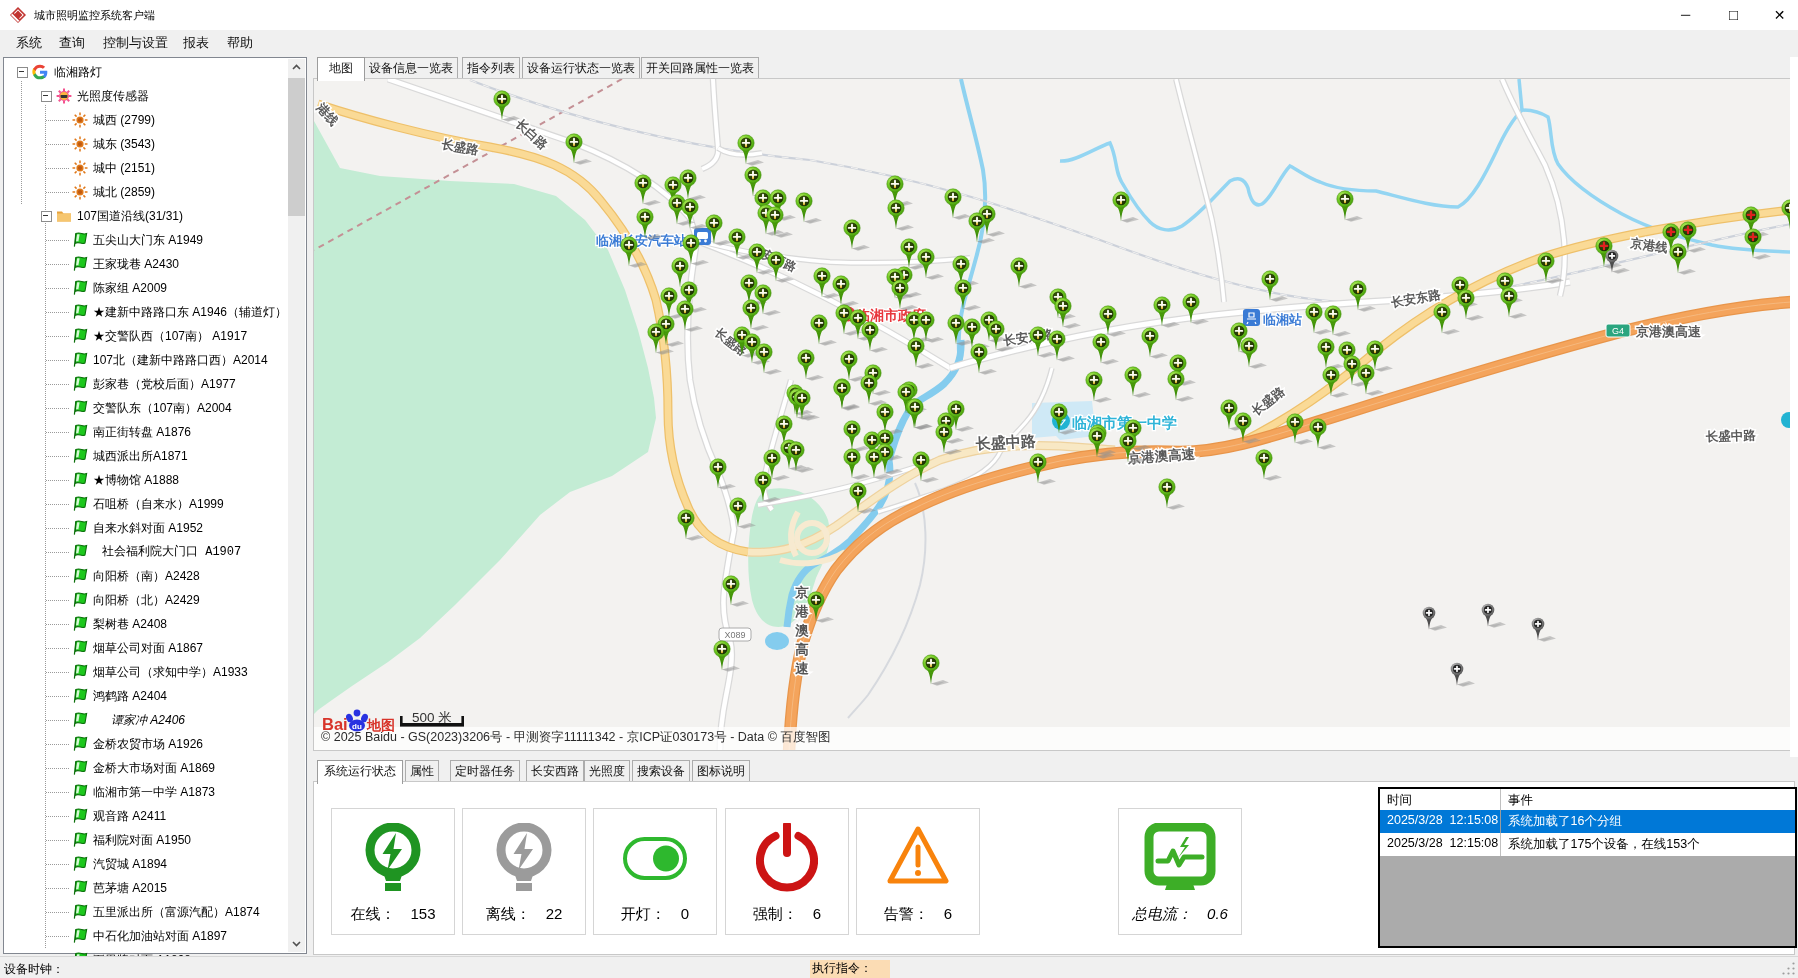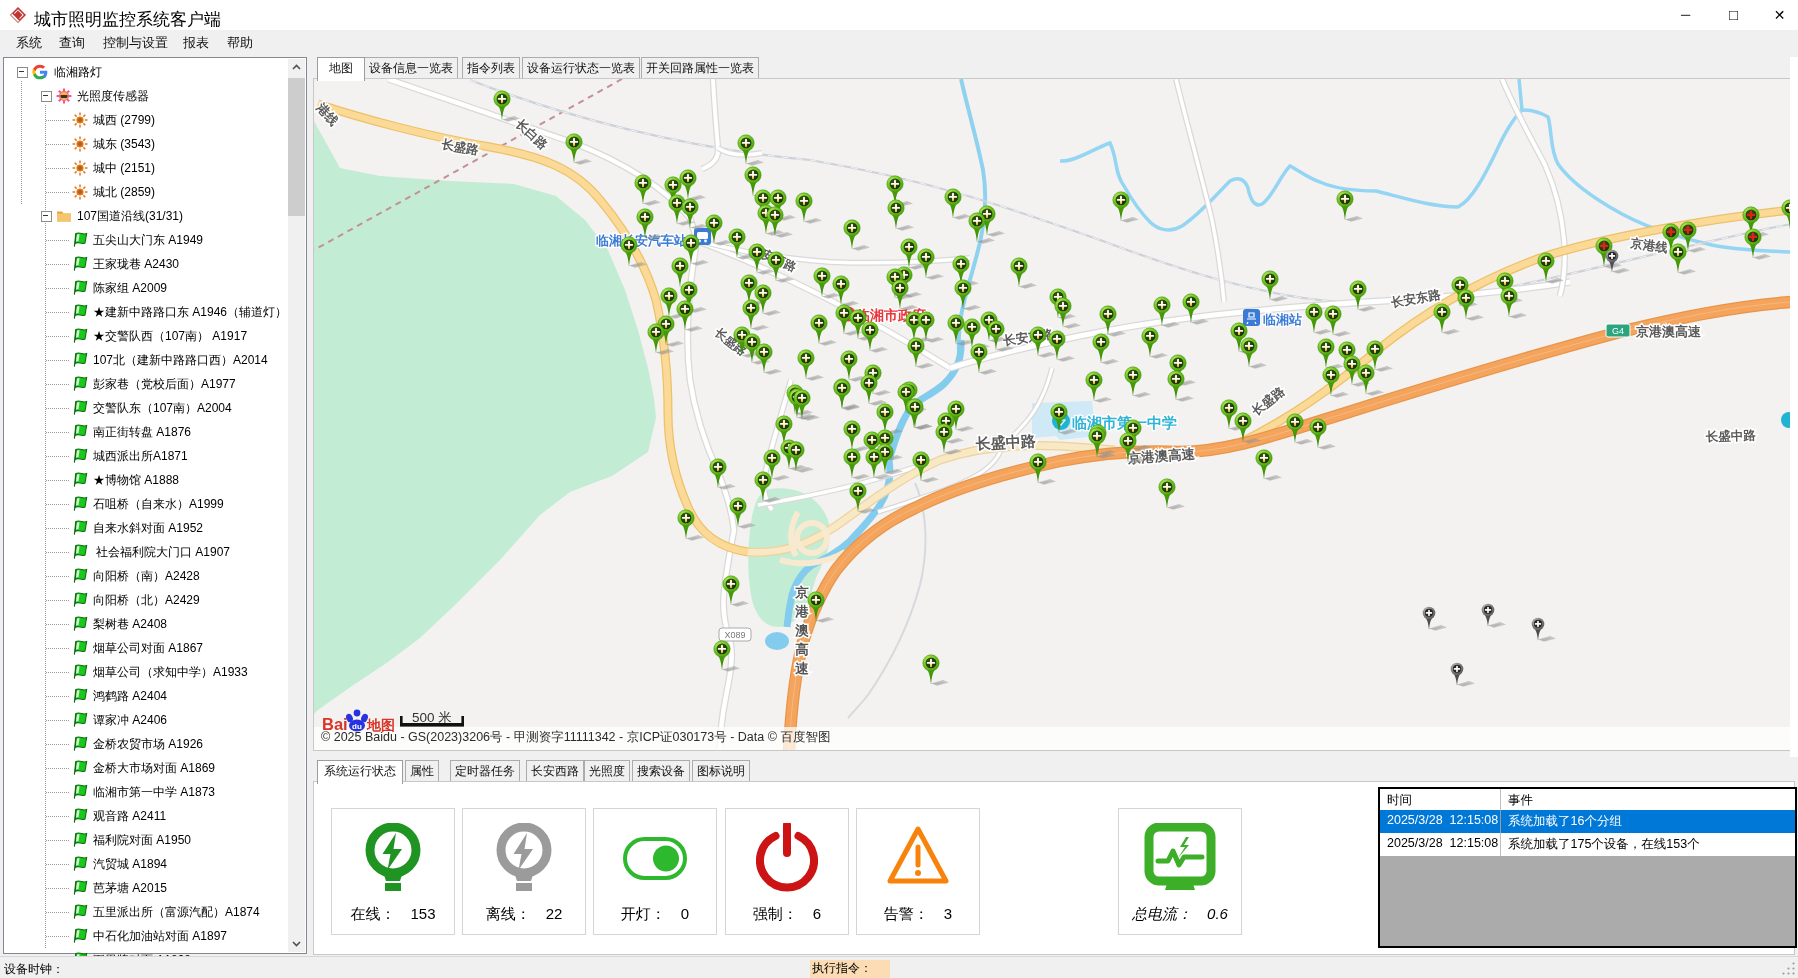--- a/index.html
+++ b/index.html
@@ -2,21 +2,21 @@
 <html><head>
 <meta charset="utf-8">
 <style>
 html,body{margin:0;padding:0;}
 body{width:1798px;height:978px;overflow:hidden;position:relative;background:#f0f0f0;
  font-family:"Liberation Sans",sans-serif;-webkit-font-smoothing:antialiased;}
 .abs{position:absolute;}
 
 #titlebar{left:0;top:0;width:1798px;height:30px;background:#fff;}
 #title-ico{left:10px;top:7px;width:16px;height:16px;}
-#title-txt{left:34px;top:8px;font-size:17px;color:#000;}
+#title-txt{left:34px;top:8px;font-size:11px;color:#000;}
 .winbtn{top:0px;width:45px;height:30px;text-align:center;line-height:30px;font-size:13px;color:#000;}
 
 #menubar{left:0;top:30px;width:1798px;height:25px;background:#f0f0f0;font-size:13px;color:#111;}
 .mi{position:absolute;top:4px;}
 
 #tree{left:3px;top:57px;width:304px;height:897px;background:#fff;border:1px solid #828790;box-sizing:border-box;}
 .trow{position:absolute;height:24px;line-height:24px;font-size:12px;color:#000;white-space:nowrap;}
 .ticon{position:absolute;width:16px;height:16px;top:4px;}
 
 #vsb{position:absolute;right:1px;top:1px;width:17px;height:893px;background:#f0f0f0;}
@@ -300,21 +300,21 @@
       </svg>
       <span style="position:absolute;left:89px;">自来水斜对面  A1952</span>
     </div>
 <div style="position:absolute;left:42px;top:494px;width:24px;height:1px;background-image:repeating-linear-gradient(to right,#9a9a9a 0 1px,transparent 1px 2px);"></div>
 <div class="trow" style="left:0;top:482px;">
       <svg class="ticon" style="left:68px" viewBox="0 0 16 16">
         <path d="M3.8 1.6 C8.5 -0.6 10.5 3.4 14.6 1.6 L13 11 C9 13 7.5 9 3.4 11.2 Z" fill="#1dc81d" stroke="#0b700b" stroke-width="1.1"></path>
         <path d="M5 2.6 C6 2.2 6.8 2.2 7.6 2.4 L6.4 9.4 C5.6 9.2 4.8 9.3 4 9.6 Z" fill="#eaffea" opacity="0.9"></path>
         <line x1="3.8" y1="1.8" x2="2.4" y2="14.6" stroke="#0b700b" stroke-width="1.2"></line>
       </svg>
-      <span style="position:absolute;left:92px;">社会福利院大门口  A1907</span>
+      <span style="position:absolute;left:98px;font-family:Liberation Mono, monospace;">社会福利院大门口  A1907</span>
     </div>
 <div style="position:absolute;left:42px;top:518px;width:24px;height:1px;background-image:repeating-linear-gradient(to right,#9a9a9a 0 1px,transparent 1px 2px);"></div>
 <div class="trow" style="left:0;top:506px;">
       <svg class="ticon" style="left:68px" viewBox="0 0 16 16">
         <path d="M3.8 1.6 C8.5 -0.6 10.5 3.4 14.6 1.6 L13 11 C9 13 7.5 9 3.4 11.2 Z" fill="#1dc81d" stroke="#0b700b" stroke-width="1.1"></path>
         <path d="M5 2.6 C6 2.2 6.8 2.2 7.6 2.4 L6.4 9.4 C5.6 9.2 4.8 9.3 4 9.6 Z" fill="#eaffea" opacity="0.9"></path>
         <line x1="3.8" y1="1.8" x2="2.4" y2="14.6" stroke="#0b700b" stroke-width="1.2"></line>
       </svg>
       <span style="position:absolute;left:89px;">向阳桥（南）A2428</span>
     </div>
@@ -363,21 +363,21 @@
       </svg>
       <span style="position:absolute;left:89px;">鸿鹤路  A2404</span>
     </div>
 <div style="position:absolute;left:42px;top:662px;width:24px;height:1px;background-image:repeating-linear-gradient(to right,#9a9a9a 0 1px,transparent 1px 2px);"></div>
 <div class="trow" style="left:0;top:650px;">
       <svg class="ticon" style="left:68px" viewBox="0 0 16 16">
         <path d="M3.8 1.6 C8.5 -0.6 10.5 3.4 14.6 1.6 L13 11 C9 13 7.5 9 3.4 11.2 Z" fill="#1dc81d" stroke="#0b700b" stroke-width="1.1"></path>
         <path d="M5 2.6 C6 2.2 6.8 2.2 7.6 2.4 L6.4 9.4 C5.6 9.2 4.8 9.3 4 9.6 Z" fill="#eaffea" opacity="0.9"></path>
         <line x1="3.8" y1="1.8" x2="2.4" y2="14.6" stroke="#0b700b" stroke-width="1.2"></line>
       </svg>
-      <span style="position:absolute;left:89px;">谭家冲  A2406</span>
+      <span style="position:absolute;left:107px;font-style:italic;">谭家冲  A2406</span>
     </div>
 <div style="position:absolute;left:42px;top:686px;width:24px;height:1px;background-image:repeating-linear-gradient(to right,#9a9a9a 0 1px,transparent 1px 2px);"></div>
 <div class="trow" style="left:0;top:674px;">
       <svg class="ticon" style="left:68px" viewBox="0 0 16 16">
         <path d="M3.8 1.6 C8.5 -0.6 10.5 3.4 14.6 1.6 L13 11 C9 13 7.5 9 3.4 11.2 Z" fill="#1dc81d" stroke="#0b700b" stroke-width="1.1"></path>
         <path d="M5 2.6 C6 2.2 6.8 2.2 7.6 2.4 L6.4 9.4 C5.6 9.2 4.8 9.3 4 9.6 Z" fill="#eaffea" opacity="0.9"></path>
         <line x1="3.8" y1="1.8" x2="2.4" y2="14.6" stroke="#0b700b" stroke-width="1.2"></line>
       </svg>
       <span style="position:absolute;left:89px;">金桥农贸市场  A1926</span>
     </div>
@@ -986,21 +986,21 @@
         <line x1="31" y1="2" x2="31" y2="30" stroke="#cc1414" stroke-width="8" stroke-linecap="round"></line>
       </svg>
       <div class="lbl">强制：  6</div>
     </div>
 <div class="card" style="left:542px;">
       <svg width="64" height="70" viewBox="0 0 64 70">
         <path d="M32 6 L60 58 L4 58 Z" fill="none" stroke="#f8830c" stroke-width="5" stroke-linejoin="round"></path>
         <line x1="32" y1="24" x2="32" y2="42" stroke="#f8830c" stroke-width="5" stroke-linecap="round"></line>
         <circle cx="32" cy="50" r="3" fill="#f8830c"></circle>
       </svg>
-      <div class="lbl">告警：  3</div>
+      <div class="lbl">告警：  6</div>
     </div>
 <div class="card" style="left:804px;font-style:italic;">
       <svg width="72" height="70" viewBox="0 0 72 70">
         <rect x="5" y="4" width="62" height="54" rx="10" fill="none" stroke="#3dae27" stroke-width="9"></rect>
         <path d="M14 38 h10 l5 -10 l6 14 l5 -8 h18" fill="none" stroke="#3dae27" stroke-width="5" stroke-linejoin="round" stroke-linecap="round"></path>
         <path d="M42 14 l-6 10 h5 l-7 11 l11 -13 h-5 l5 -8 z" fill="#3dae27"></path>
         <path d="M24 58 h24 l3 9 h-30 z" fill="#3dae27"></path>
       </svg>
       <div class="lbl">总电流：  0.6</div>
     </div>

